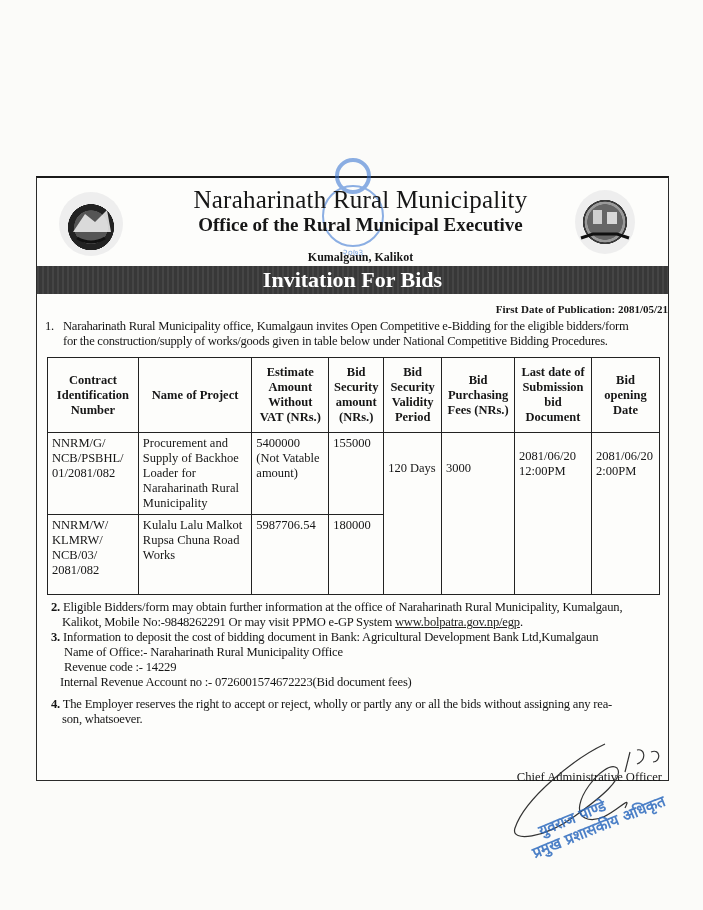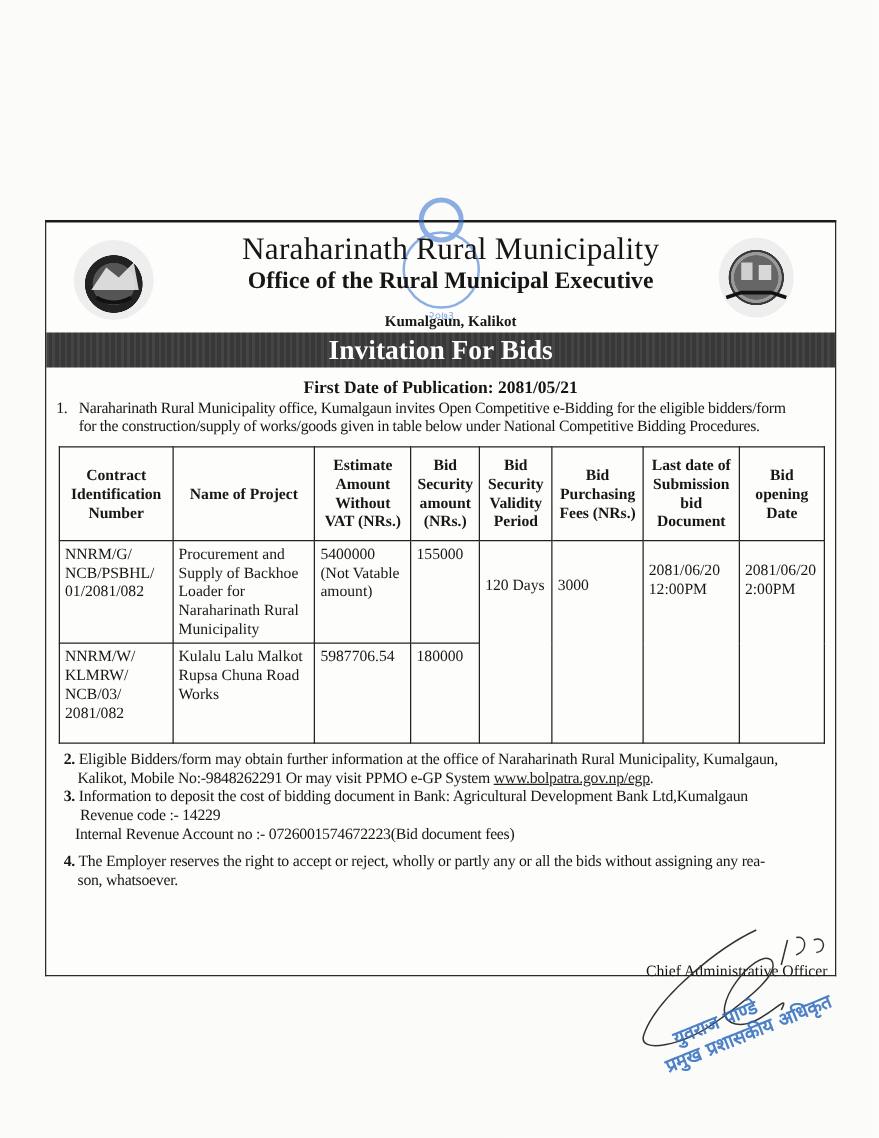--- a/index.html
+++ b/index.html
@@ -23,21 +23,21 @@
   .title-2 { position: absolute; left: 0; width: 100%; top: 36px; text-align: center;
     font-size: 19px; font-weight: bold; padding-left: 8px; }
   .title-3 { position: absolute; left: 0; width: 100%; top: 72px; text-align: center;
     font-size: 12px; font-weight: bold; padding-left: 8px; line-height: 14px; }
   .stamp { position: absolute; left: 276px; top: -22px; width: 80px; height: 112px; opacity: 0.55; }
   .banner {
     position: absolute; left: 0; top: 88px; width: 100%; height: 28px;
     background: #3b3b3b; color: #fff; text-align: center; font-size: 22px; font-weight: bold; line-height: 28px;
     background-image: repeating-linear-gradient(90deg, rgba(255,255,255,0.05) 0 2px, rgba(0,0,0,0.05) 2px 5px);
   }
-  .pubdate { position: absolute; left: 0; width: 100%; top: 125px; text-align: center; font-size: 14px; font-weight: bold; }
+  .pubdate { position: absolute; left: 0; width: 100%; top: 125px; text-align: right; font-size: 11px; font-weight: bold; }
   .para1 { position: absolute; left: 8px; top: 141px; width: 620px; font-size: 12.6px; line-height: 15px; letter-spacing: -0.25px; }
   .para1 .num { display: inline-block; width: 18px; }
   .para1 .indent { padding-left: 18px; display:block; }
   table.bids {
     position: absolute; left: 10px; top: 179px; width: 613px; border-collapse: collapse;
     font-size: 12.5px; line-height: 15px;
   }
   table.bids th, table.bids td { border: 1.3px solid #222; vertical-align: top; padding: 3px 4px; }
   table.bids th { font-weight: bold; text-align: center; font-size: 12.5px; line-height: 15px; vertical-align: middle; }
   table.bids thead tr { height: 75px; }
@@ -154,20 +154,21 @@
       <span class="note-num">2.</span>
       <span>Eligible Bidders/form may obtain further information at the office of Naraharinath Rural Municipality, Kumalgaun,</span>
     </div>
     <div class="note-line indent1">
       <span>Kalikot, Mobile  No:-9848262291 Or may visit PPMO  e-GP System </span><span class="link">www.bolpatra.gov.np/egp</span><span>.</span>
     </div>
     <div class="note-line">
       <span class="note-num">3.</span>
       <span>Information to deposit the cost of bidding document in Bank: Agricultural Development Bank Ltd,Kumalgaun</span>
     </div>
+    <div class="note-line indent2">Name of Office:- Naraharinath Rural Municipality Office</div>
     <div class="note-line indent2">Revenue code :- 14229</div>
     <div class="note-line indent3">Internal Revenue Account no :- 0726001574672223(Bid document fees)</div>
     <div style="height:7px"></div>
     <div class="note-line">
       <span class="note-num">4.</span>
       <span>The Employer reserves the right to accept or reject, wholly or partly any or all the bids without assigning any rea-</span>
     </div>
     <div class="note-line indent1">son, whatsoever.</div>
   </div>
 

